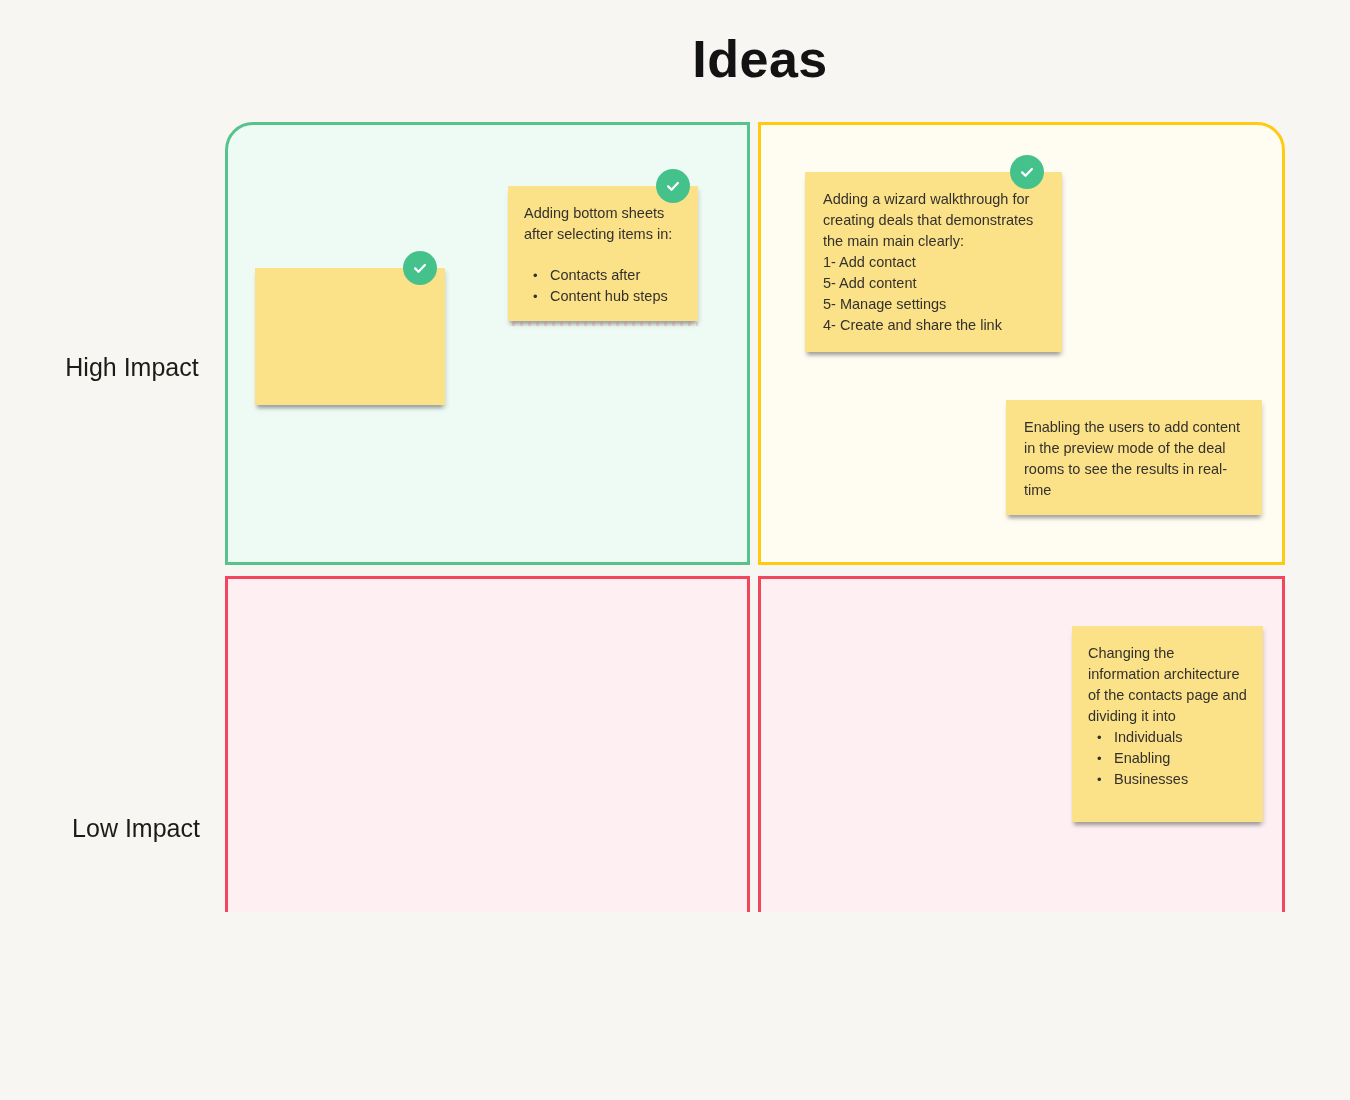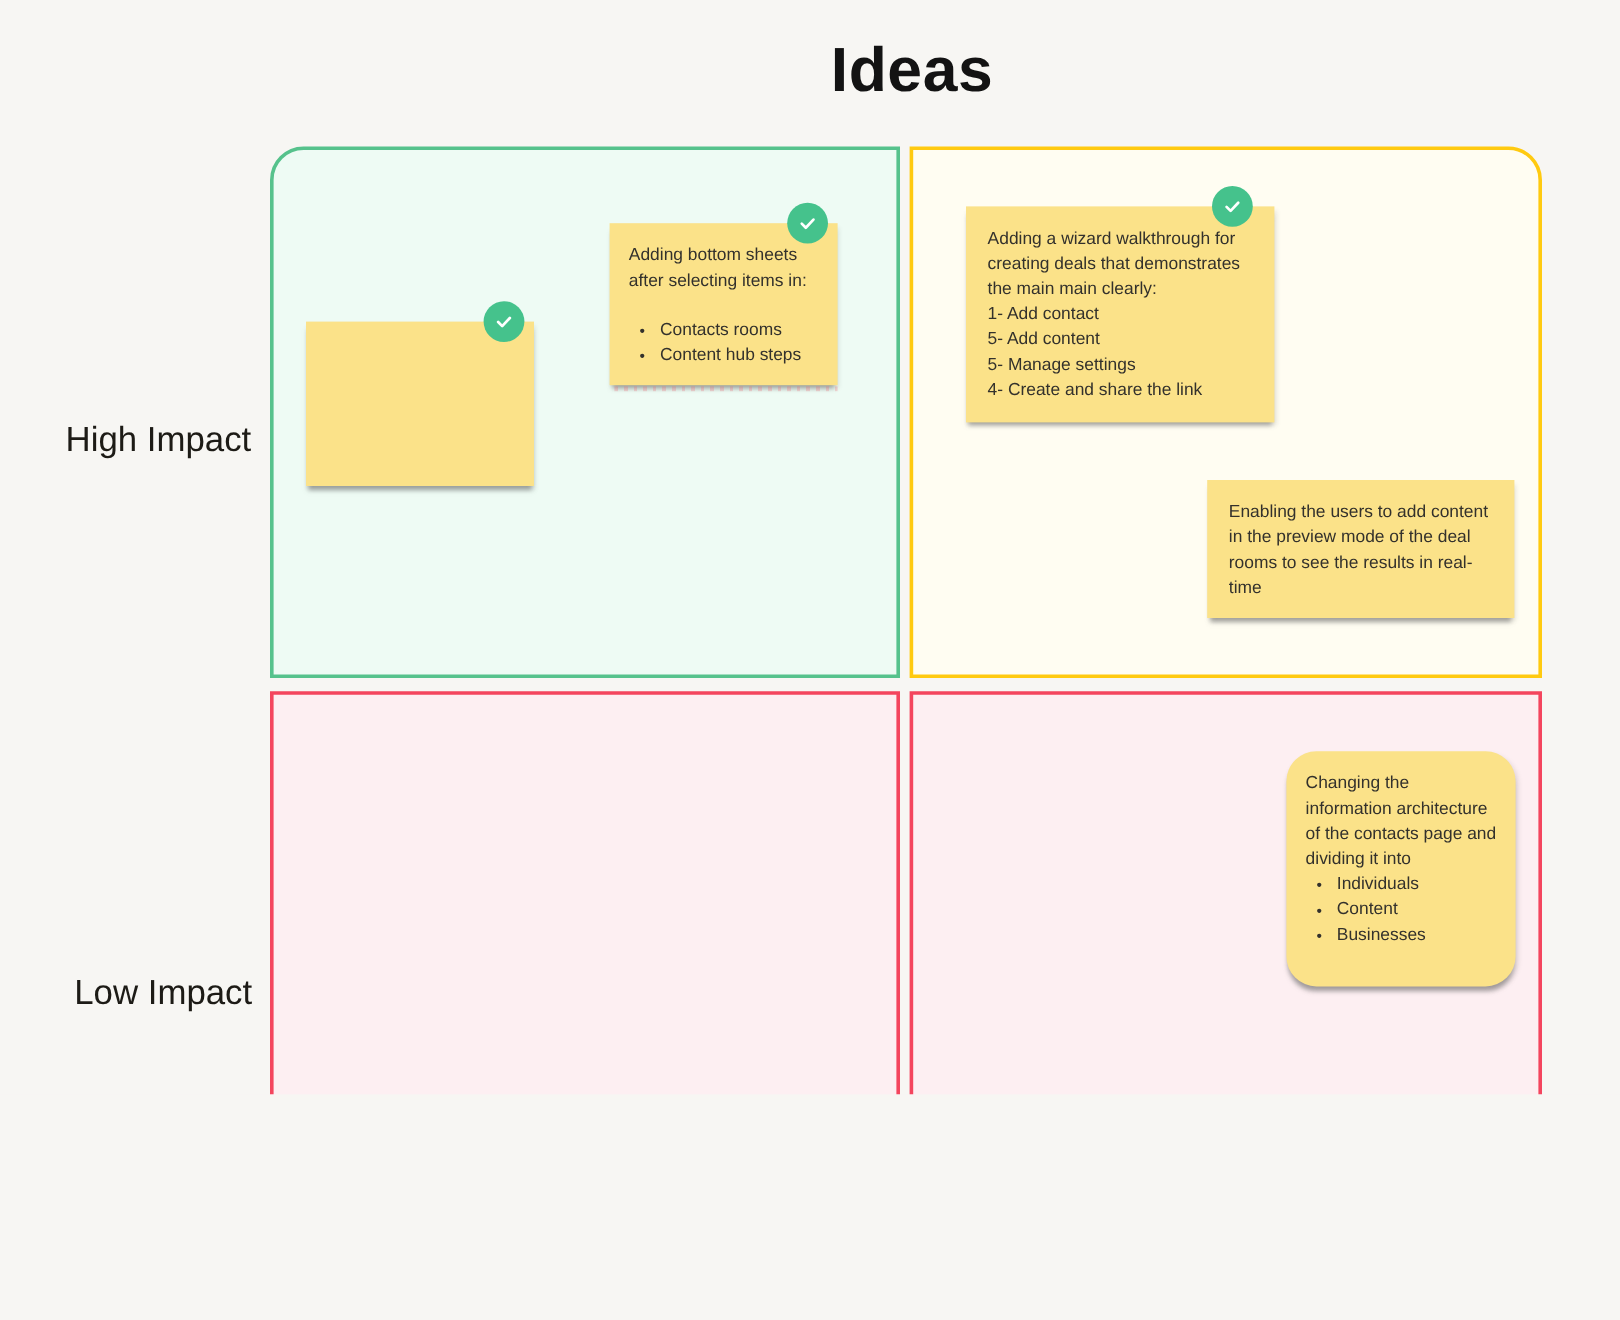--- a/index.html
+++ b/index.html
@@ -50,41 +50,41 @@
     border-radius:0 0 0 28px;
   }
   .q-br{
     left:758px;top:576px;width:527px;height:440px;
     border-color:var(--quadrant-pink-border);
     background:var(--quadrant-pink-fill);
     border-radius:0 0 28px 0;
   }
   .axis-label{
     position:absolute;color:var(--label-text);
-    font-size:29px;line-height:31px;font-weight:400;
+    font-size:25px;line-height:31px;font-weight:400;
     text-align:center;
   }
   .lbl-high-impact{left:48px;top:352px;width:168px;}
   .lbl-low-impact{left:52px;top:813px;width:168px;text-align:center;}
   .lbl-low-effort{left:225px;top:1037px;width:525px;}
   .lbl-high-effort{left:758px;top:1037px;width:527px;}
 
   .note{
     position:absolute;
     background:var(--sticky-fill);
     padding:17px 14px 14px 16px;
     color:var(--note-text);
     font-size:14.5px;line-height:21px;
     box-shadow:0 5px 4px -2px rgba(96,96,96,0.55), 2px 3px 4px rgba(0,0,0,0.08);
   }
   .note-a{left:255px;top:268px;width:190px;min-height:137px;}
   .note-b{left:508px;top:186px;width:190px;min-height:132px;}
   .note-c{left:805px;top:172px;width:257px;min-height:180px;padding-left:18px;}
   .note-d{left:1006px;top:400px;width:256px;min-height:112px;padding-left:18px;}
-  .note-e{left:1072px;top:626px;width:191px;min-height:196px;border-radius:25px;}
+  .note-e{left:1072px;top:626px;width:191px;min-height:196px;}
 
   .note .line{margin:0;}
   .note .gap{height:20px;}
   .note .bullet{display:flex;padding-left:9px;}
   .note .bullet .dot{width:17px;flex:0 0 17px;text-align:left;font-size:13px;}
   .check{
     position:absolute;top:-17px;right:8px;
     width:34px;height:34px;border-radius:50%;
     background:var(--check-green);
     display:flex;align-items:center;justify-content:center;
@@ -127,21 +127,21 @@
     <div class="check">
       <svg viewBox="0 0 24 24" fill="none">
           <path d="M5.5 12.5l4.5 4.5 8.5-9" stroke="#ffffff" stroke-width="3" stroke-linecap="round" stroke-linejoin="round"></path>
         </svg>
     </div>
     <div class="note-body">
         <div class="line">Adding bottom sheets after selecting items in:</div>
         <div class="gap"></div>
         <div class="bullet">
           <span class="dot">•</span>
-          <span>Contacts rooms</span>
+          <span>Contacts after</span>
         </div>
         <div class="bullet">
           <span class="dot">•</span>
           <span>Content hub steps</span>
         </div>
       </div>
   </div>
 
   <div class="artifact"></div>
 
@@ -170,21 +170,21 @@
   <div class="note note-e">
 
     <div class="note-body">
         <div class="line">Changing the information architecture of the contacts page and dividing it into</div>
         <div class="bullet">
           <span class="dot">•</span>
           <span>Individuals</span>
         </div>
         <div class="bullet">
           <span class="dot">•</span>
-          <span>Content</span>
+          <span>Enabling</span>
         </div>
         <div class="bullet">
           <span class="dot">•</span>
           <span>Businesses</span>
         </div>
       </div>
   </div>
 
 </div>
 

